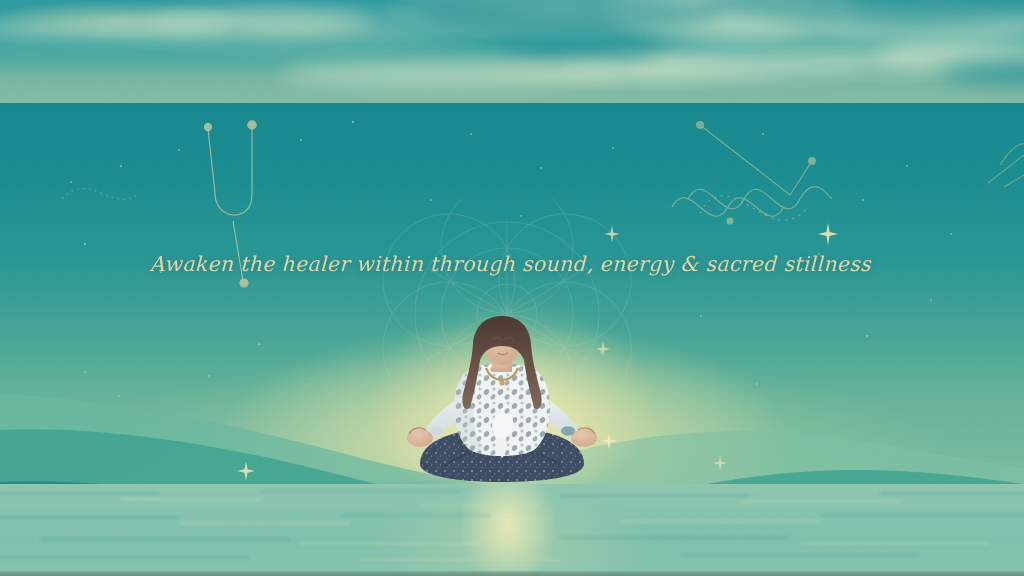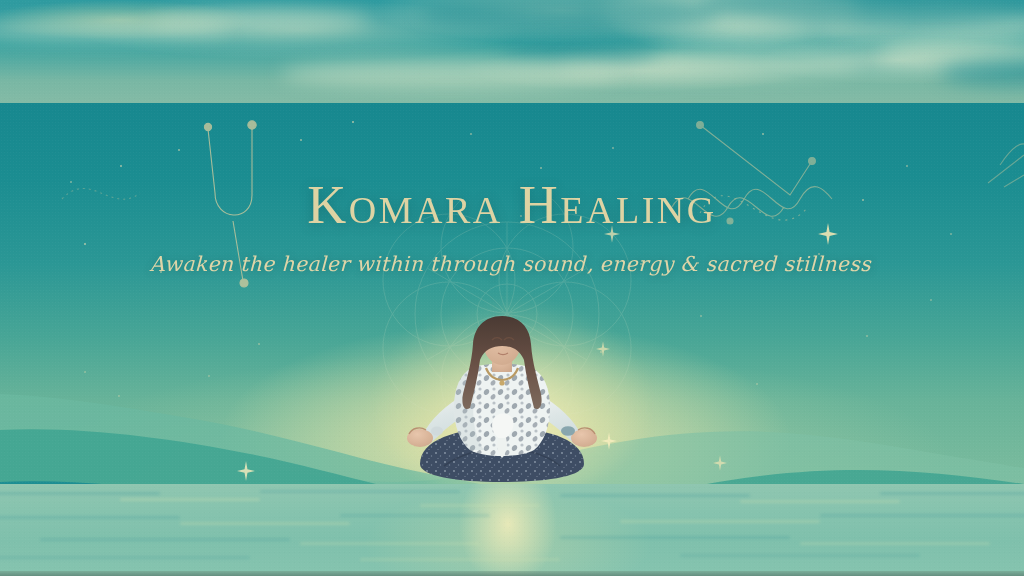--- a/index.html
+++ b/index.html
@@ -272,21 +272,20 @@
     <svg class="sparkle" style="left:713px;top:352px;width:14px;height:16px" viewBox="0 0 20 22">
       <path d="M10,0 L11.6,9 L20,11 L11.6,13 L10,22 L8.4,13 L0,11 L8.4,9 Z" fill="#efe6b4" opacity=".7"></path>
     </svg>
     <svg class="sparkle" style="left:601px;top:329px;width:16px;height:18px" viewBox="0 0 20 22">
       <path d="M10,0 L11.6,9 L20,11 L11.6,13 L10,22 L8.4,13 L0,11 L8.4,9 Z" fill="#f6eec2" opacity=".9"></path>
     </svg>
 
     <div class="grain"></div>
   </div>
 
-  <div class="title">Komara Healing</div>
   <div class="tagline">Awaken the healer within through sound, energy &amp; sacred stillness</div>
 
   <div class="figure-glow"></div>
   <svg class="figure" viewBox="0 0 208 170">
     <defs>
       <linearGradient id="hairG" x1="0" y1="0" x2="0" y2="1">
         <stop offset="0%" stop-color="#4a3a33"></stop>
         <stop offset="55%" stop-color="#6b5247"></stop>
         <stop offset="100%" stop-color="#7d6a5c"></stop>
       </linearGradient>

